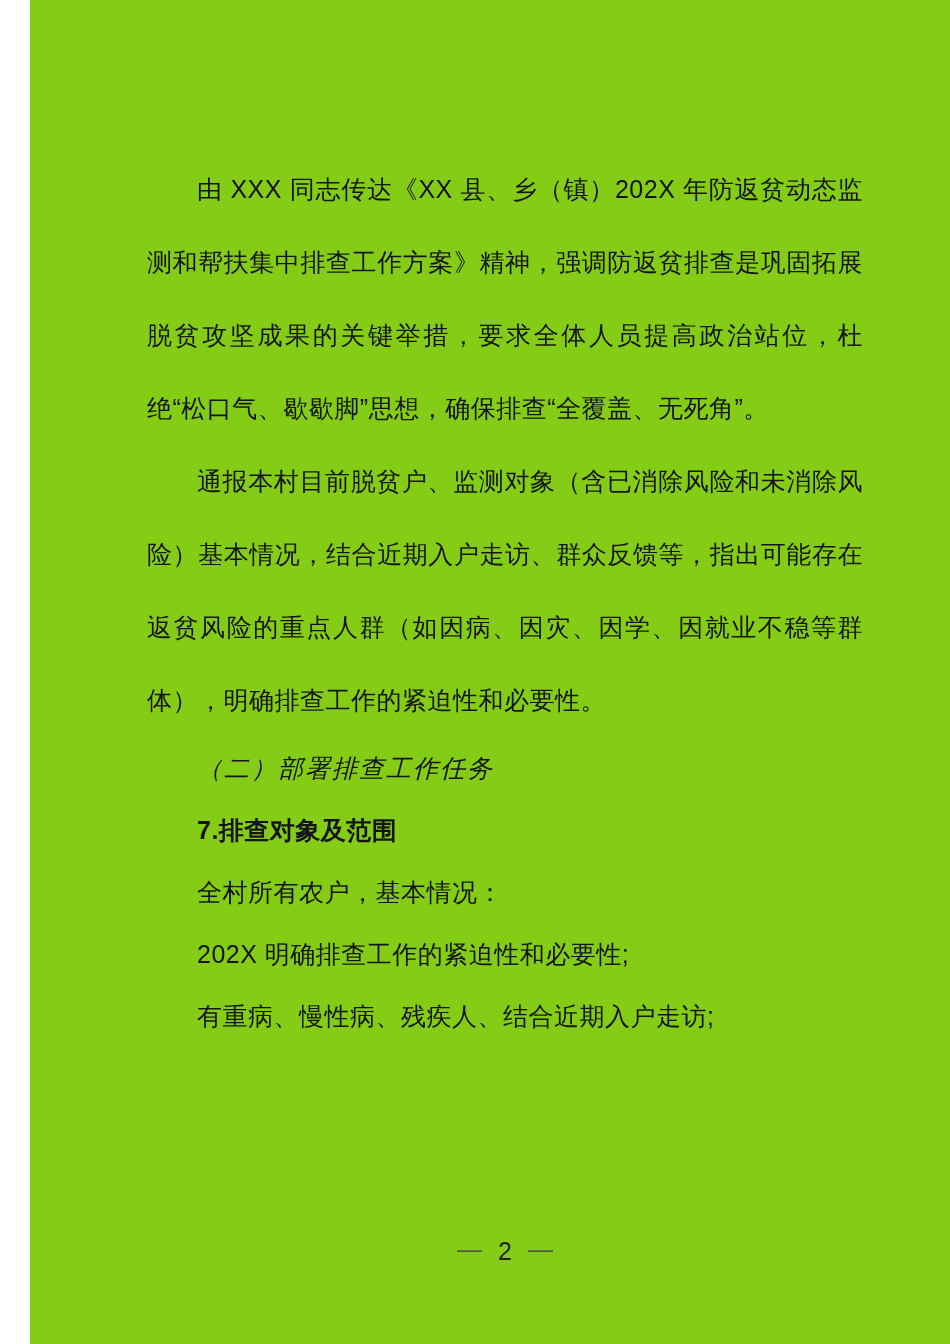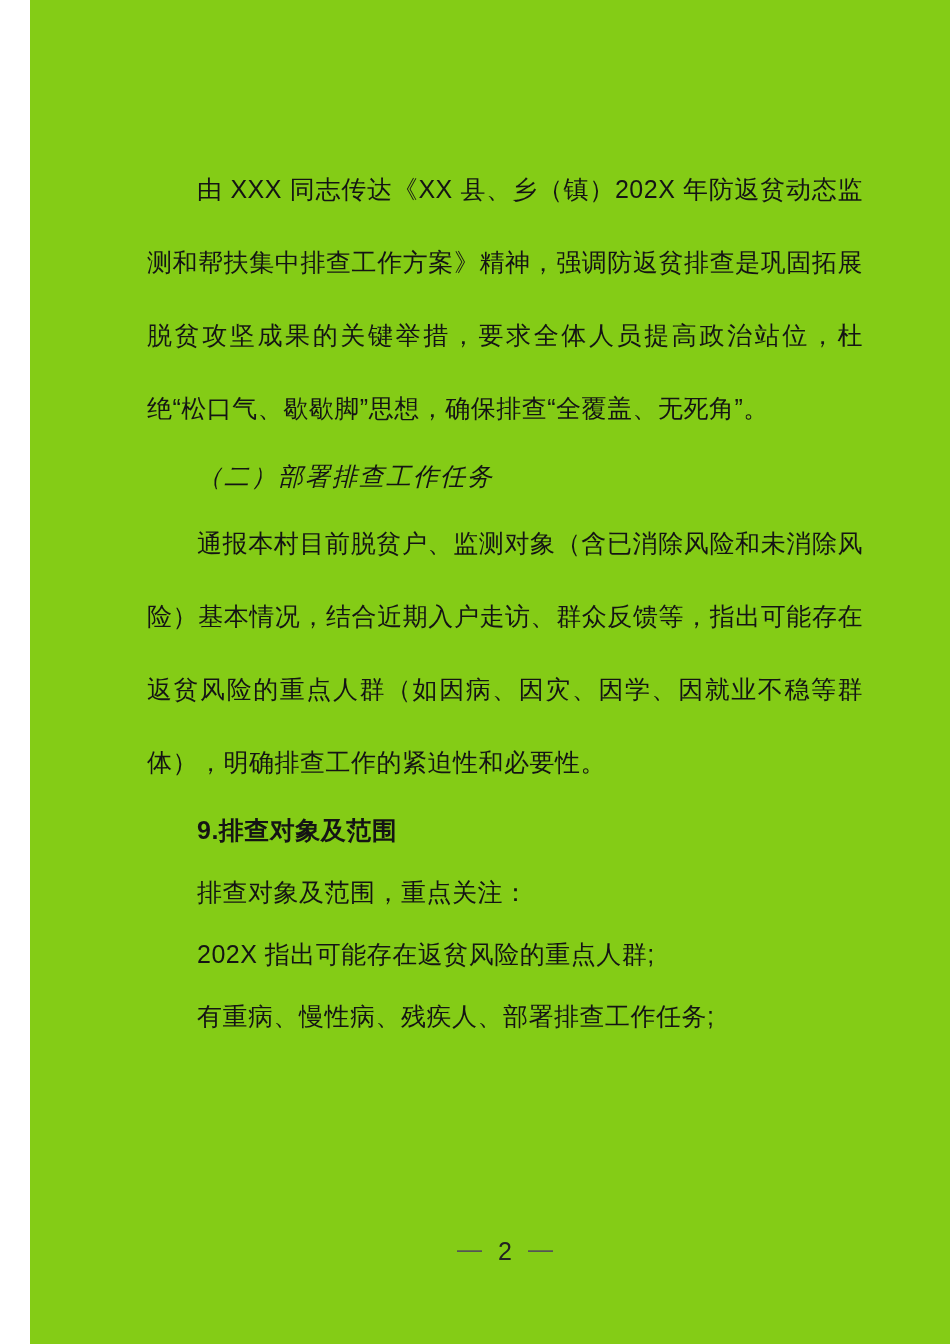--- a/index.html
+++ b/index.html
@@ -63,32 +63,32 @@
 </head>
 <body>
 
 <div class="page">
 
   <div class="doc-body">
 
     <p class="blk loose ind">由 XXX 同志传达《XX 县、乡（镇）202X 年防返贫动态监测和帮扶集中排查工作方案》精神，强调防返贫排查是巩固拓展脱贫攻坚成果的关键举措，要求全体人员提高政治站位，杜绝“松口气、歇歇脚”思想，确保排查“全覆盖、无死角”。</p>
 
 
+    <p class="blk loose ind">通报本村目前脱贫户、监测对象（含已消除风险和未消除风险）基本情况，结合近期入户走访、群众反馈等，指出可能存在返贫风险的重点人群（如因病、因灾、因学、因就业不稳等群体），明确排查工作的紧迫性和必要性。</p>
+
     <p class="blk tight ind kaiti">（二）部署排查工作任务</p>
 
-    <p class="blk loose ind">通报本村目前脱贫户、监测对象（含已消除风险和未消除风险）基本情况，结合近期入户走访、群众反馈等，指出可能存在返贫风险的重点人群（如因病、因灾、因学、因就业不稳等群体），明确排查工作的紧迫性和必要性。</p>
+    <p class="blk tight ind bold">7.排查对象及范围</p>
 
-    <p class="blk tight ind bold">9.排查对象及范围</p>
-
-    <p class="blk tight ind">排查对象及范围，重点关注：</p>
+    <p class="blk tight ind">全村所有农户，基本情况：</p>
 
 
-    <p class="blk tight ind">202X 指出可能存在返贫风险的重点人群;</p>
+    <p class="blk tight ind">202X 明确排查工作的紧迫性和必要性;</p>
 
-    <p class="blk tight ind">有重病、慢性病、残疾人、部署排查工作任务;</p>
+    <p class="blk tight ind">有重病、慢性病、残疾人、结合近期入户走访;</p>
 
   </div>
 
   <div class="footer">
     <span class="dash">—</span><span>2</span><span class="dash">—</span>
   </div>
 
 </div>
 
 </body></html>

